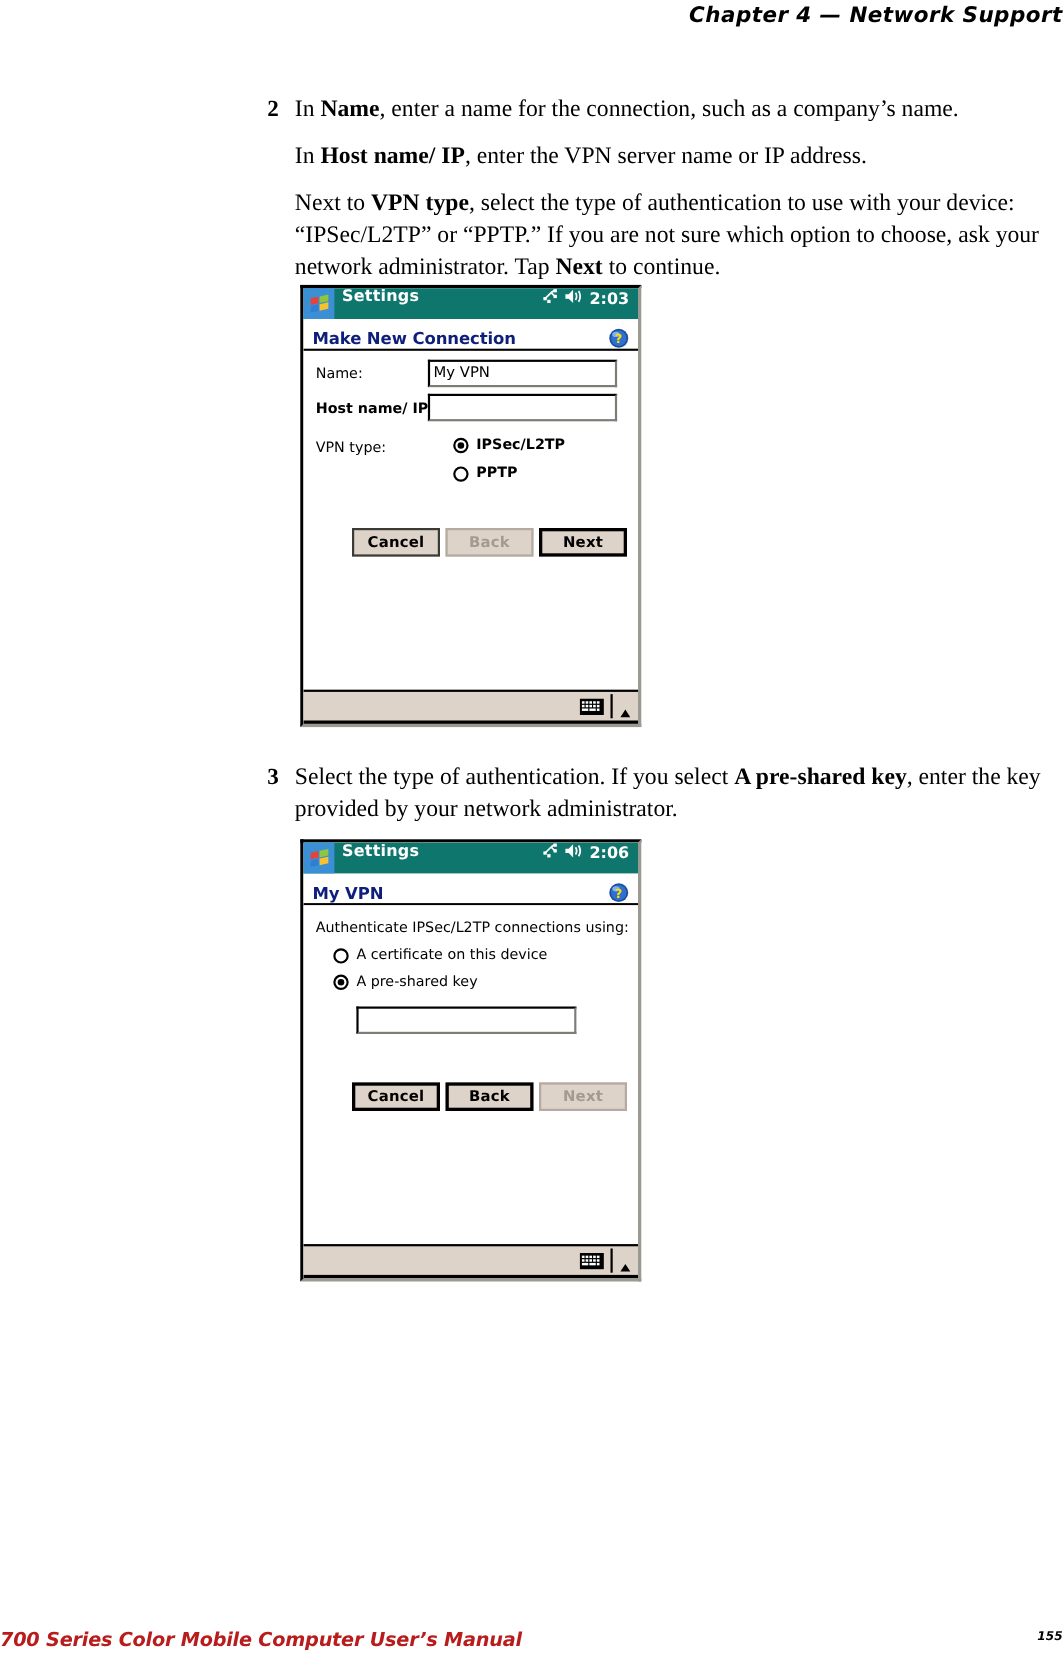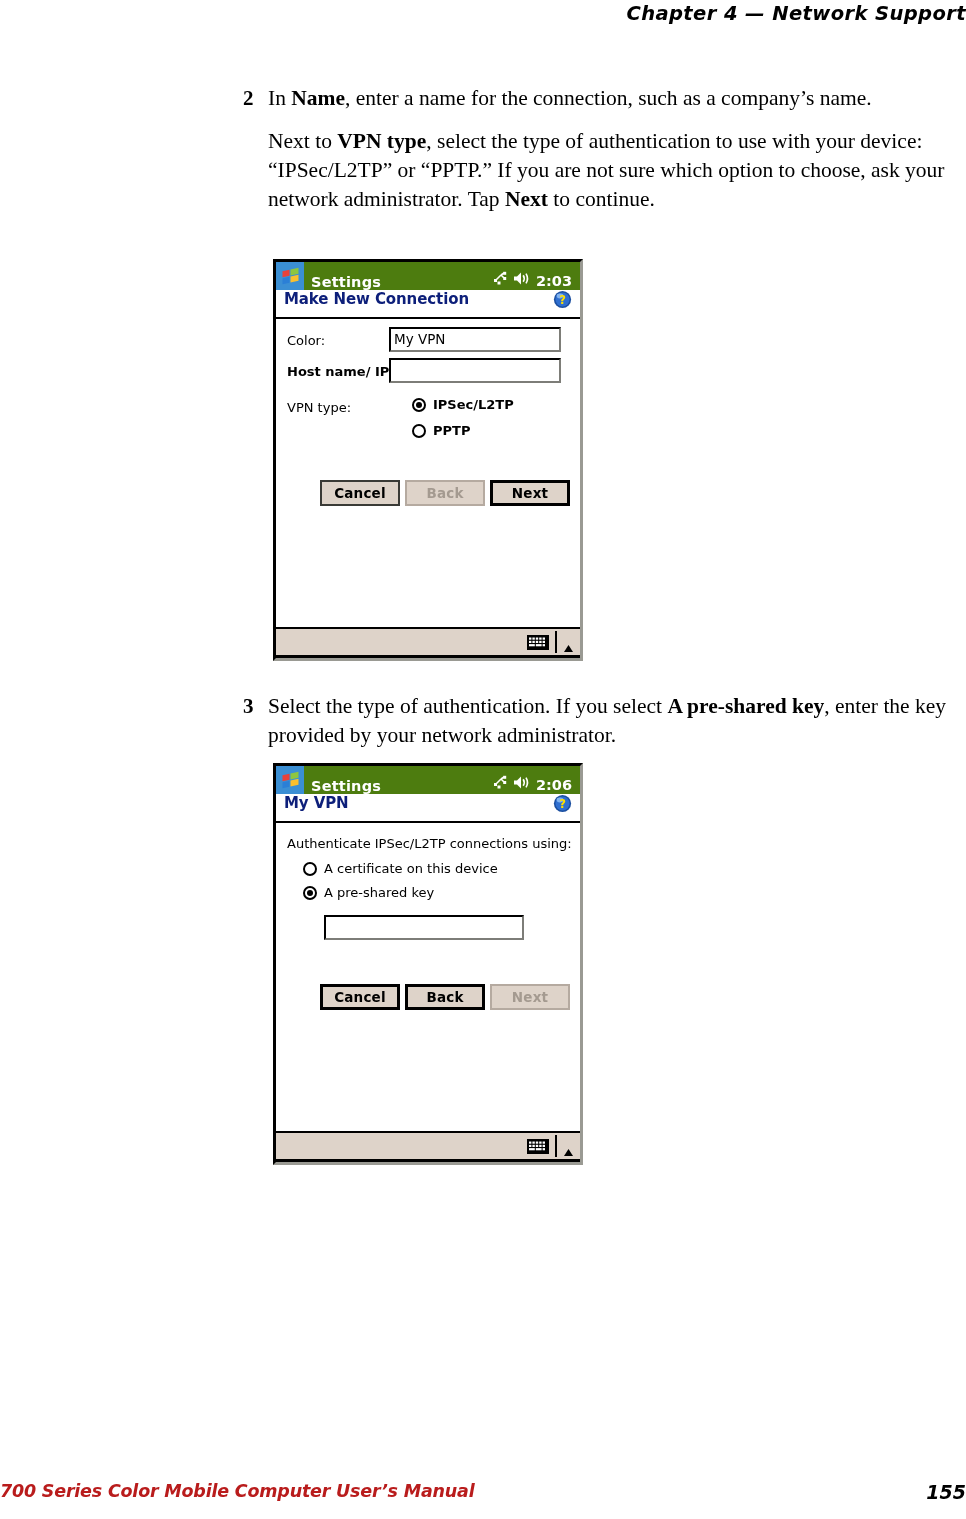--- a/index.html
+++ b/index.html
@@ -90,23 +90,23 @@
     position: relative;
     width: 100%;
     height: 100%;
     background: #fff;
     box-sizing: border-box;
   }
 
   
   .titlebar {
     height: 28px;
-    background: #4d7c0f;
-    display: flex;
-    align-items: flex-end;
+    background: #0f766e;
+    display: flex;
+    align-items: flex-start;
     position: relative;
   }
   .winlogo {
     width: 28px;
     height: 28px;
     background: #3b8fd4;
     display: flex;
     align-items: center;
     justify-content: center;
     flex: 0 0 auto;
@@ -133,21 +133,21 @@
     font-weight: bold;
     font-family: "DejaVu Sans", sans-serif;
   }
 
   
   .caption-row {
     height: 29px;
     background: #ffffff;
     border-bottom: 2px solid #000;
     display: flex;
-    align-items: flex-start;
+    align-items: flex-end;
     padding: 0 8px 0 8px;
     box-sizing: border-box;
   }
   .caption-text {
     color: #0d1f7a;
     font-size: 15px;
     font-weight: bold;
     font-family: "DejaVu Sans", sans-serif;
     letter-spacing: -0.1px;
   }
@@ -295,35 +295,36 @@
     color: #b91c1c;
     letter-spacing: -0.2px;
   }
   .footer-page {
     position: absolute;
     right: 0px;
     top: 0px;
     font-family: "DejaVu Sans", sans-serif;
     font-weight: bold;
     font-style: italic;
-    font-size: 19px;
+    font-size: 11px;
     color: #000;
   }
 </style>
 </head>
 <body>
 
 <div class="page-header">
   <span class="hdr-text">Chapter  4  —  Network Support</span>
 </div>
 
 <div class="step" id="step2">
   <div class="step-num">2</div>
   <div class="step-body">
     <p class="para" id="s2p0">In <b>Name</b>, enter a name for the connection, such as a company’s name.</p>
+    <p class="para" id="s2p1">In <b>Host name/ IP</b>, enter the VPN server name or IP address.</p>
     <p class="para" id="s2p2">Next to <b>VPN type</b>, select the type of authentication to use with your device: “IPSec/L2TP” or “PPTP.” If you are not sure which option to choose, ask your network administrator. Tap <b>Next</b> to continue.</p>
   </div>
 </div>
 
 <div class="ppc" id="ppc1">
   <div class="ppc-inner">
 
     <div class="titlebar">
       <div class="winlogo">
         <svg width="19" height="19" viewBox="0 0 19 19">
@@ -365,21 +366,21 @@
         <svg width="19" height="19" viewBox="0 0 19 19">
           <circle cx="9.5" cy="9.5" r="8.6" fill="#1b4fa0"></circle>
           <circle cx="9.5" cy="9.5" r="7" fill="#2f6fd0"></circle>
           <ellipse cx="7" cy="6" rx="3.4" ry="2.4" fill="#8fc0f5" opacity="0.85"></ellipse>
           <text x="9.5" y="14.2" font-family="DejaVu Sans, sans-serif" font-size="11.5" font-weight="bold" fill="#ffe000" text-anchor="middle">?</text>
         </svg>
       </span>
     </div>
 
     <div class="client">
-      <span class="fld-label" style="left:11px; top:14px;">Color:</span>
+      <span class="fld-label" style="left:11px; top:14px;">Name:</span>
       <div class="txtbox" style="left:113px; top:8px; width:172px; height:25px;">My VPN</div>
 
       <span class="fld-label" style="left:11px; top:45px;font-weight:bold;">Host name/ IP:</span>
       <div class="txtbox" style="left:113px; top:39px; width:172px; height:25px;"></div>
 
       <span class="fld-label" style="left:11px; top:81px;">VPN type:</span>
 
       <div class="radio-row" style="left:120px; top:78px;">
         <span class="radio on"></span>
         <span class="radio-label">IPSec/L2TP</span>

